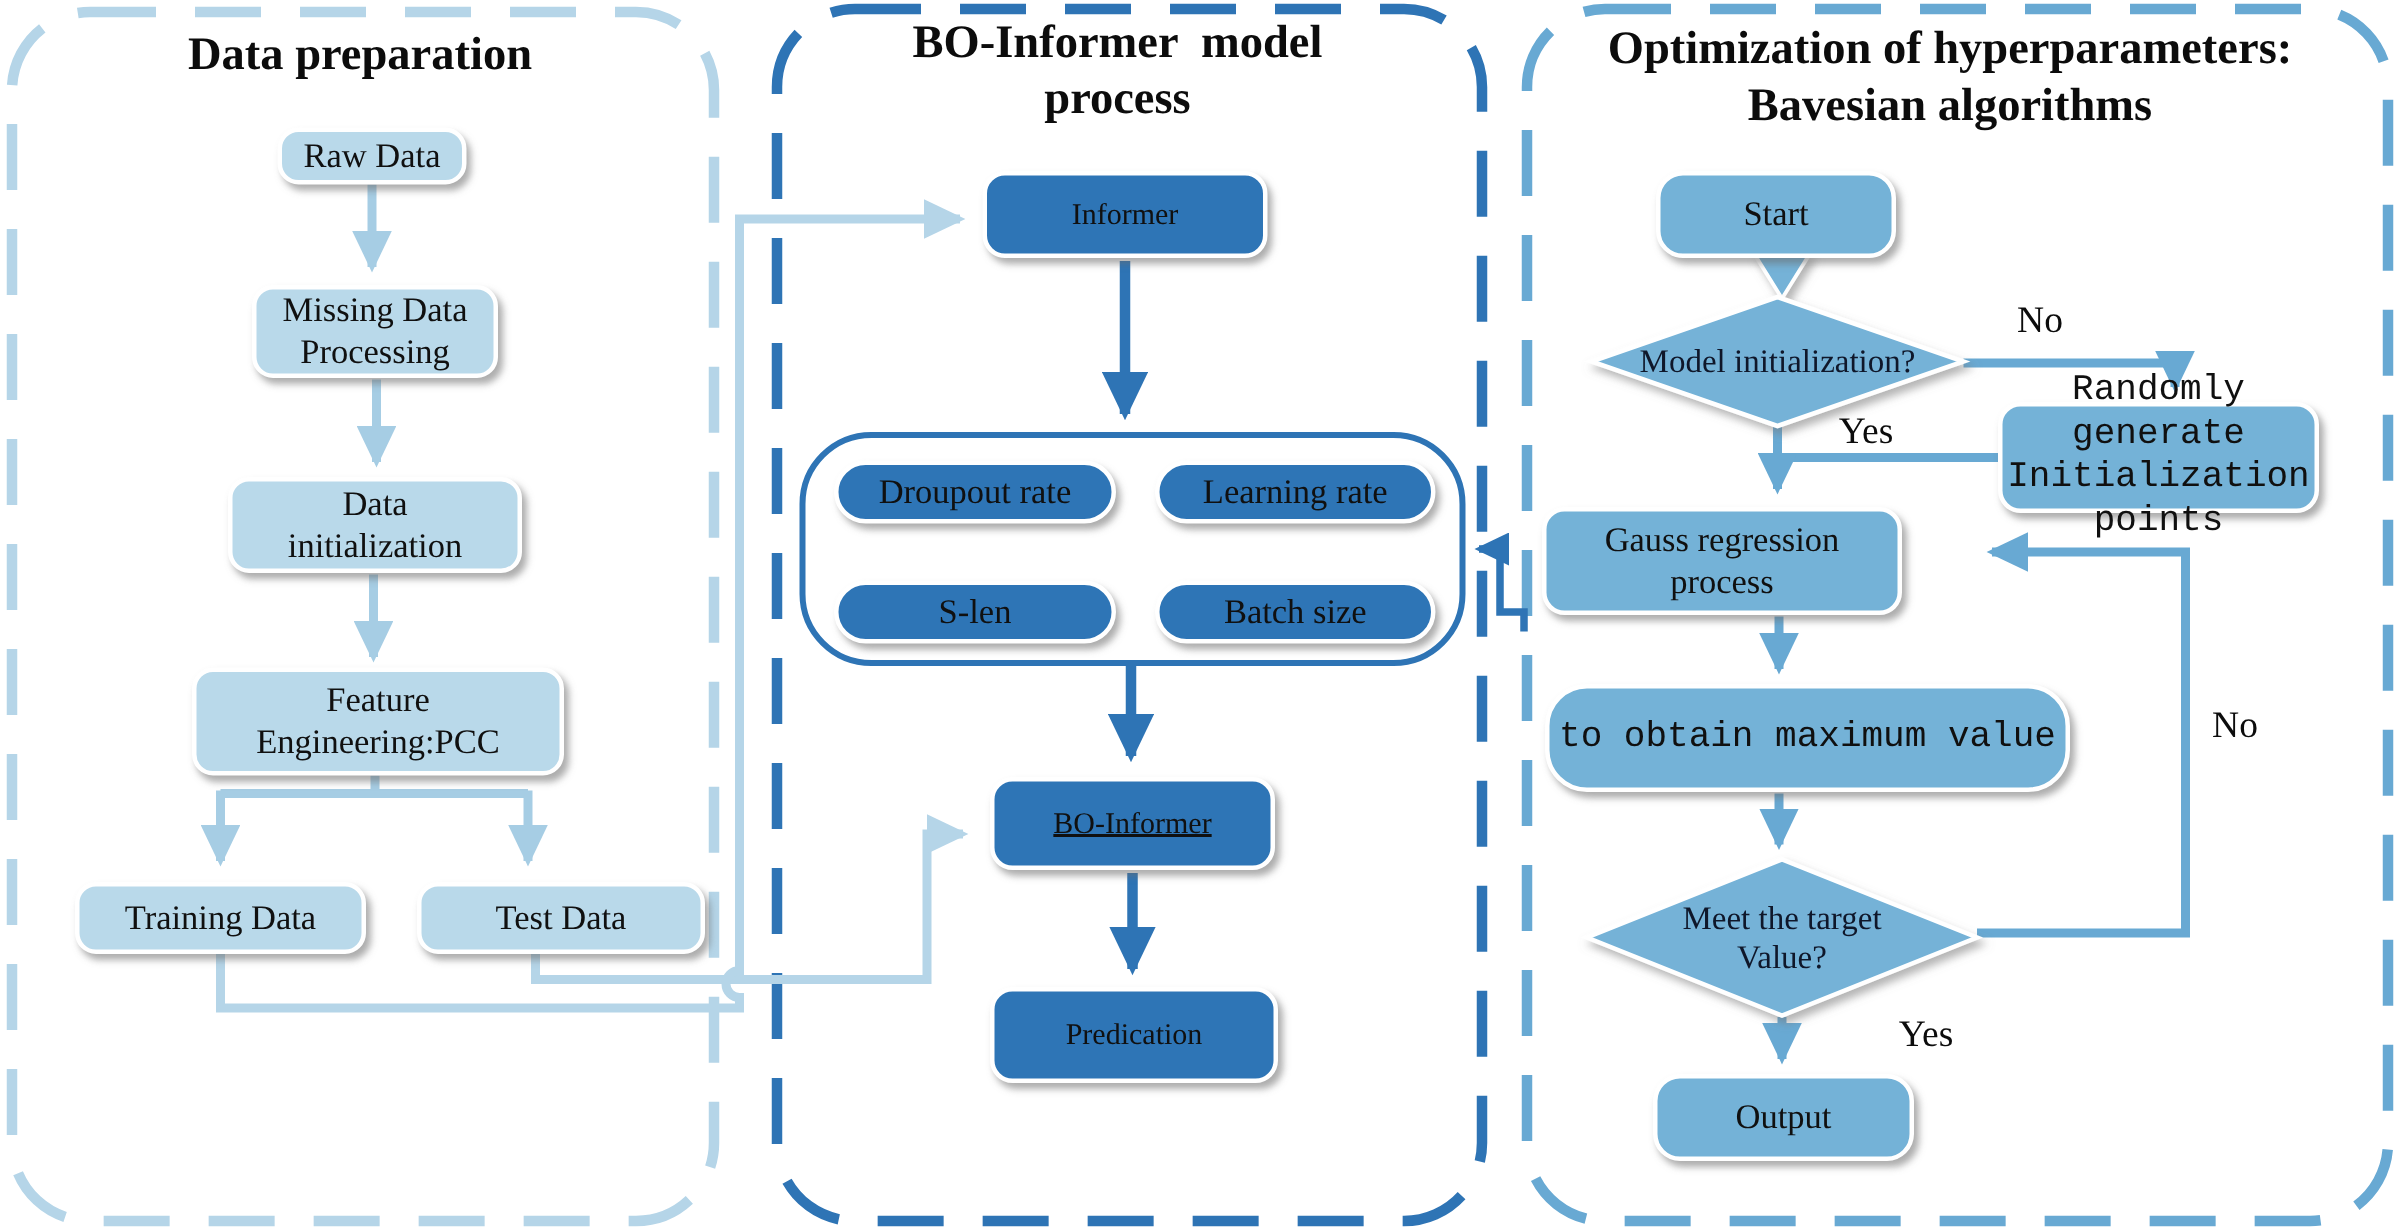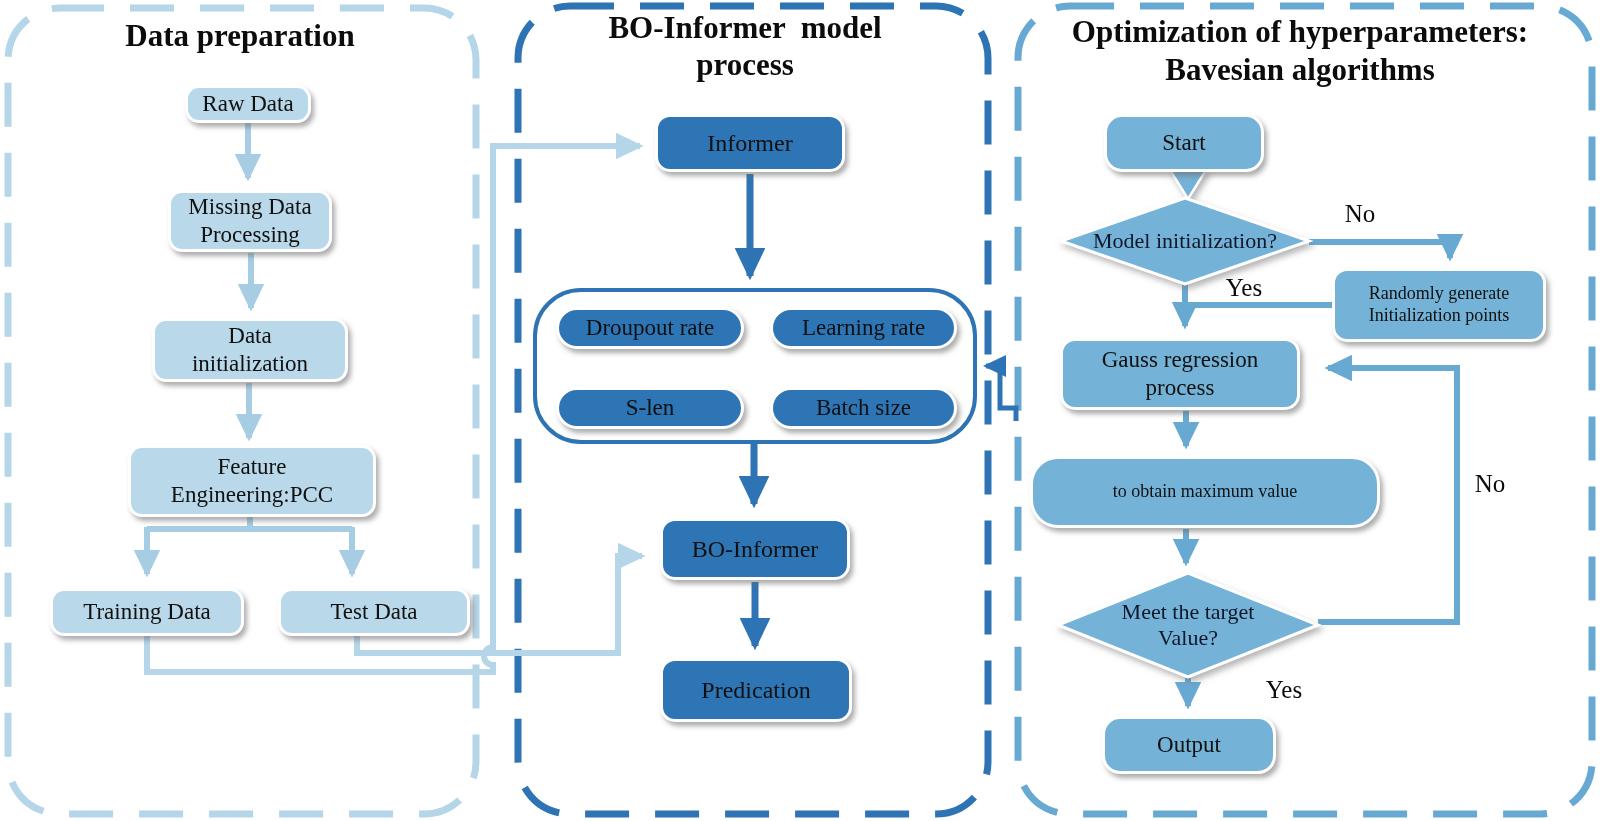--- a/index.html
+++ b/index.html
@@ -10,22 +10,22 @@
           font-size:31px;line-height:1.15;}
   .pre{white-space:pre;}
   .node{position:absolute;display:flex;flex-direction:column;align-items:center;
         justify-content:center;text-align:center;border:3px solid #ffffff;
         box-shadow:3px 4px 5px rgba(105,105,105,.55);font-size:23px;color:#101010;
         line-height:1.2;box-sizing:border-box;}
   .light{background:#b9d9ea;border-radius:14px;}
   .dark{background:#2e75b6;border-radius:15px;}
   .med{background:#74b2d7;border-radius:15px;}
   .pill{border-radius:23px;}
-  .f24{font-size:24px;}
-  .f22{font-size:18px;}
+  .f24{font-size:20px;}
+  .f22{font-size:24px;font-family:Liberation Mono, monospace;}
   .dtext{position:absolute;text-align:center;font-size:22px;color:#0f172a;line-height:1.18;}
   .lbl{position:absolute;font-size:25px;color:#0c0c0c;text-align:center;}
 </style>
 </head>
 <body>
 
 <div id="canvas">
 
   <svg id="lines" viewBox="0 0 1601 821">
     <defs>
@@ -121,21 +121,21 @@
   <div class="node dark pill" style="left:770px;top:307px;width:187px;height:42px;">
     <span>Learning rate</span>
   </div>
   <div class="node dark pill" style="left:556px;top:387px;width:188px;height:42px;">
     <span>S-len</span>
   </div>
   <div class="node dark pill" style="left:770px;top:387px;width:187px;height:42px;">
     <span>Batch size</span>
   </div>
 
-  <div class="node dark f24" style="left:660px;top:518px;width:190px;height:62px;">
+  <div class="node dark f24" style="left:660px;top:518px;width:190px;height:62px;text-decoration:underline;">
     <span>BO-Informer</span>
   </div>
 
   <div class="node dark f24" style="left:660px;top:658px;width:192px;height:64px;">
     <span>Predication</span>
   </div>
 
   <div class="ptitle" style="left:1030px;top:14px;width:540px;">Optimization of hyperparameters:</div>
   <div class="ptitle" style="left:1030px;top:52px;width:540px;">Bavesian algorithms</div>
 
@@ -146,21 +146,21 @@
   <div class="dtext" style="left:1065px;top:228px;width:240px;">Model initialization?</div>
 
   <div class="lbl" style="left:1330px;top:200px;width:60px;">No</div>
   <div class="lbl" style="left:1212px;top:274px;width:64px;">Yes</div>
 
   <div class="node med f22" style="left:1332px;top:268px;width:214px;height:74px;">
     <span>Randomly generate</span>
     <span>Initialization points</span>
   </div>
 
-  <div class="node med" style="left:1060px;top:338px;width:240px;height:72px;">
+  <div class="node med" style="left:1028px;top:338px;width:240px;height:72px;">
     <span>Gauss regression</span>
     <span>process</span>
   </div>
 
   <div class="node med f22" style="left:1030px;top:456px;width:350px;height:72px;border-radius:28px;">
     <span>to obtain maximum value</span>
   </div>
 
   <div class="lbl" style="left:1460px;top:470px;width:60px;">No</div>
 

